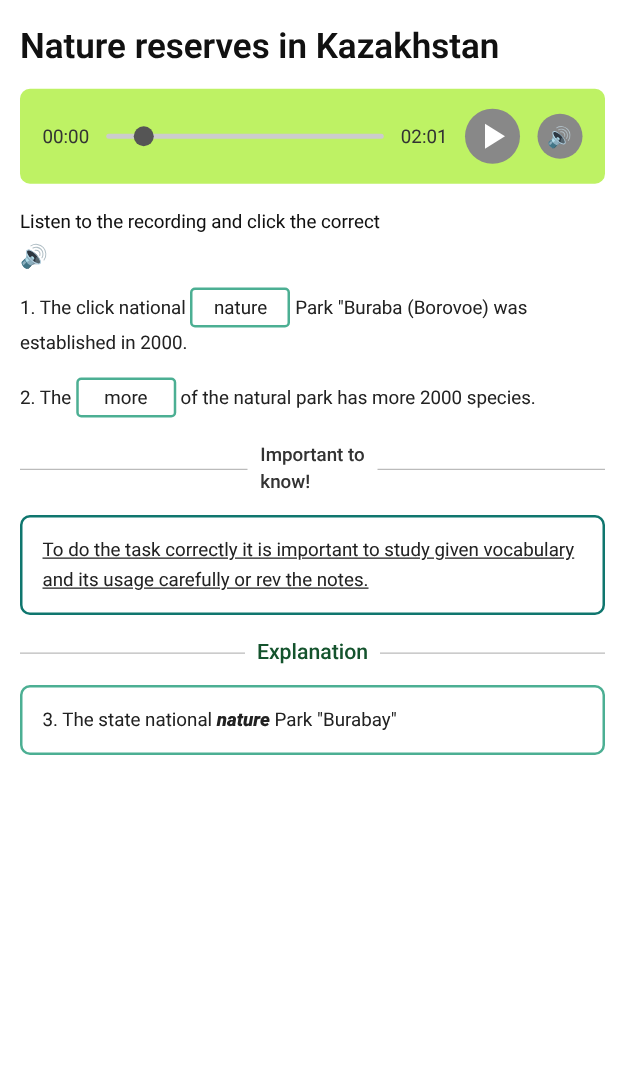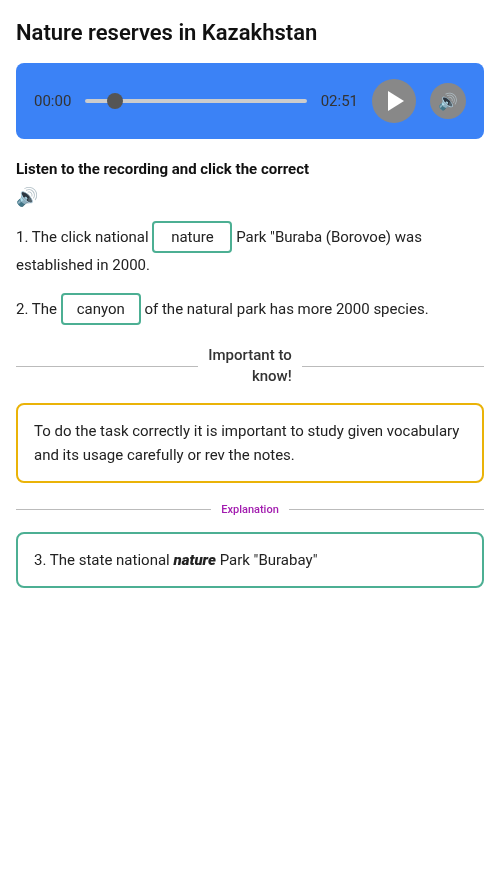--- a/index.html
+++ b/index.html
@@ -16,29 +16,29 @@
       overflow-x: hidden;
       color: #222;
     }
 
     .page-container {
       padding: 20px 16px;
       max-width: 500px;
     }
 
     .page-title {
-      font-size: 22px;
+      font-size: 28px;
       font-weight: 600;
       color: #111;
       margin-bottom: 18px;
     }
 
     
     .audio-player {
-      background: #3b82f6;
+      background: #bef264;
       border-radius: 8px;
       padding: 16px 18px;
       display: flex;
       align-items: center;
       gap: 14px;
       margin-bottom: 20px;
     }
 
     .audio-time-start {
       font-size: 15px;
@@ -103,21 +103,21 @@
       justify-content: center;
       cursor: pointer;
       flex-shrink: 0;
       font-size: 16px;
       color: #fff;
     }
 
     
     .instruction {
       font-size: 15px;
-      font-weight: 700;
+      font-weight: 400;
       color: #111;
       margin-bottom: 6px;
       line-height: 1.4;
     }
 
     .audio-small-icon {
       font-size: 18px;
       margin-bottom: 14px;
       display: block;
     }
@@ -159,53 +159,54 @@
     .divider-line {
       flex: 1;
       height: 1px;
       background: #bbb;
     }
 
     .divider-label {
       font-size: 15px;
       font-weight: 500;
       color: #333;
-      text-align: right;
+      text-align: left;
       line-height: 1.4;
     }
 
     
     .info-box {
-      border: 2px solid #eab308;
+      border: 2px solid #0f766e;
       border-radius: 8px;
       padding: 14px 16px;
       font-size: 15px;
       color: #222;
       line-height: 1.6;
       margin-bottom: 20px;
+      text-decoration: underline;
     }
 
     
     .explanation-divider {
       display: flex;
       align-items: center;
       gap: 10px;
       margin: 10px 0 16px 0;
     }
 
     .explanation-line {
       flex: 1;
       height: 1px;
       background: #bbb;
     }
 
     .explanation-label {
-      font-size: 11px;
+      font-size: 17px;
       font-weight: 500;
-      color: #a21caf;
+      color: #14532d;
     }
 
     
     .explanation-box {
       border: 2px solid #4caf93;
       border-radius: 8px;
       padding: 14px 16px;
       font-size: 15px;
       color: #222;
       line-height: 1.6;
@@ -223,21 +224,21 @@
 
   <h1 class="page-title">Nature reserves in Kazakhstan</h1>
 
   <div class="audio-player">
     <span class="audio-time-start">00:00</span>
 
     <div class="audio-progress-track">
       <div class="audio-progress-thumb"></div>
     </div>
 
-    <span class="audio-time-end">02:51</span>
+    <span class="audio-time-end">02:01</span>
 
     <div class="audio-play-btn">
       <div class="audio-play-icon"></div>
     </div>
 
     <div class="audio-volume-btn">
       <span>🔊</span>
     </div>
   </div>
 
@@ -249,21 +250,21 @@
     <div class="question-item">
       <span>1.</span>
       <span>The click national</span>
       <span class="answer-box">nature</span>
       <span> Park "Buraba (Borovoe) was established in 2000.</span>
     </div>
 
     <div class="question-item">
       <span>2.</span>
       <span>The</span>
-      <span class="answer-box">canyon</span>
+      <span class="answer-box">more</span>
       <span> of the natural park has more 2000 species.</span>
     </div>
 
 
   </div>
 
   <div class="divider-section">
     <div class="divider-line"></div>
     <div class="divider-label">Important to<br>know!</div>
     <div class="divider-line"></div>

